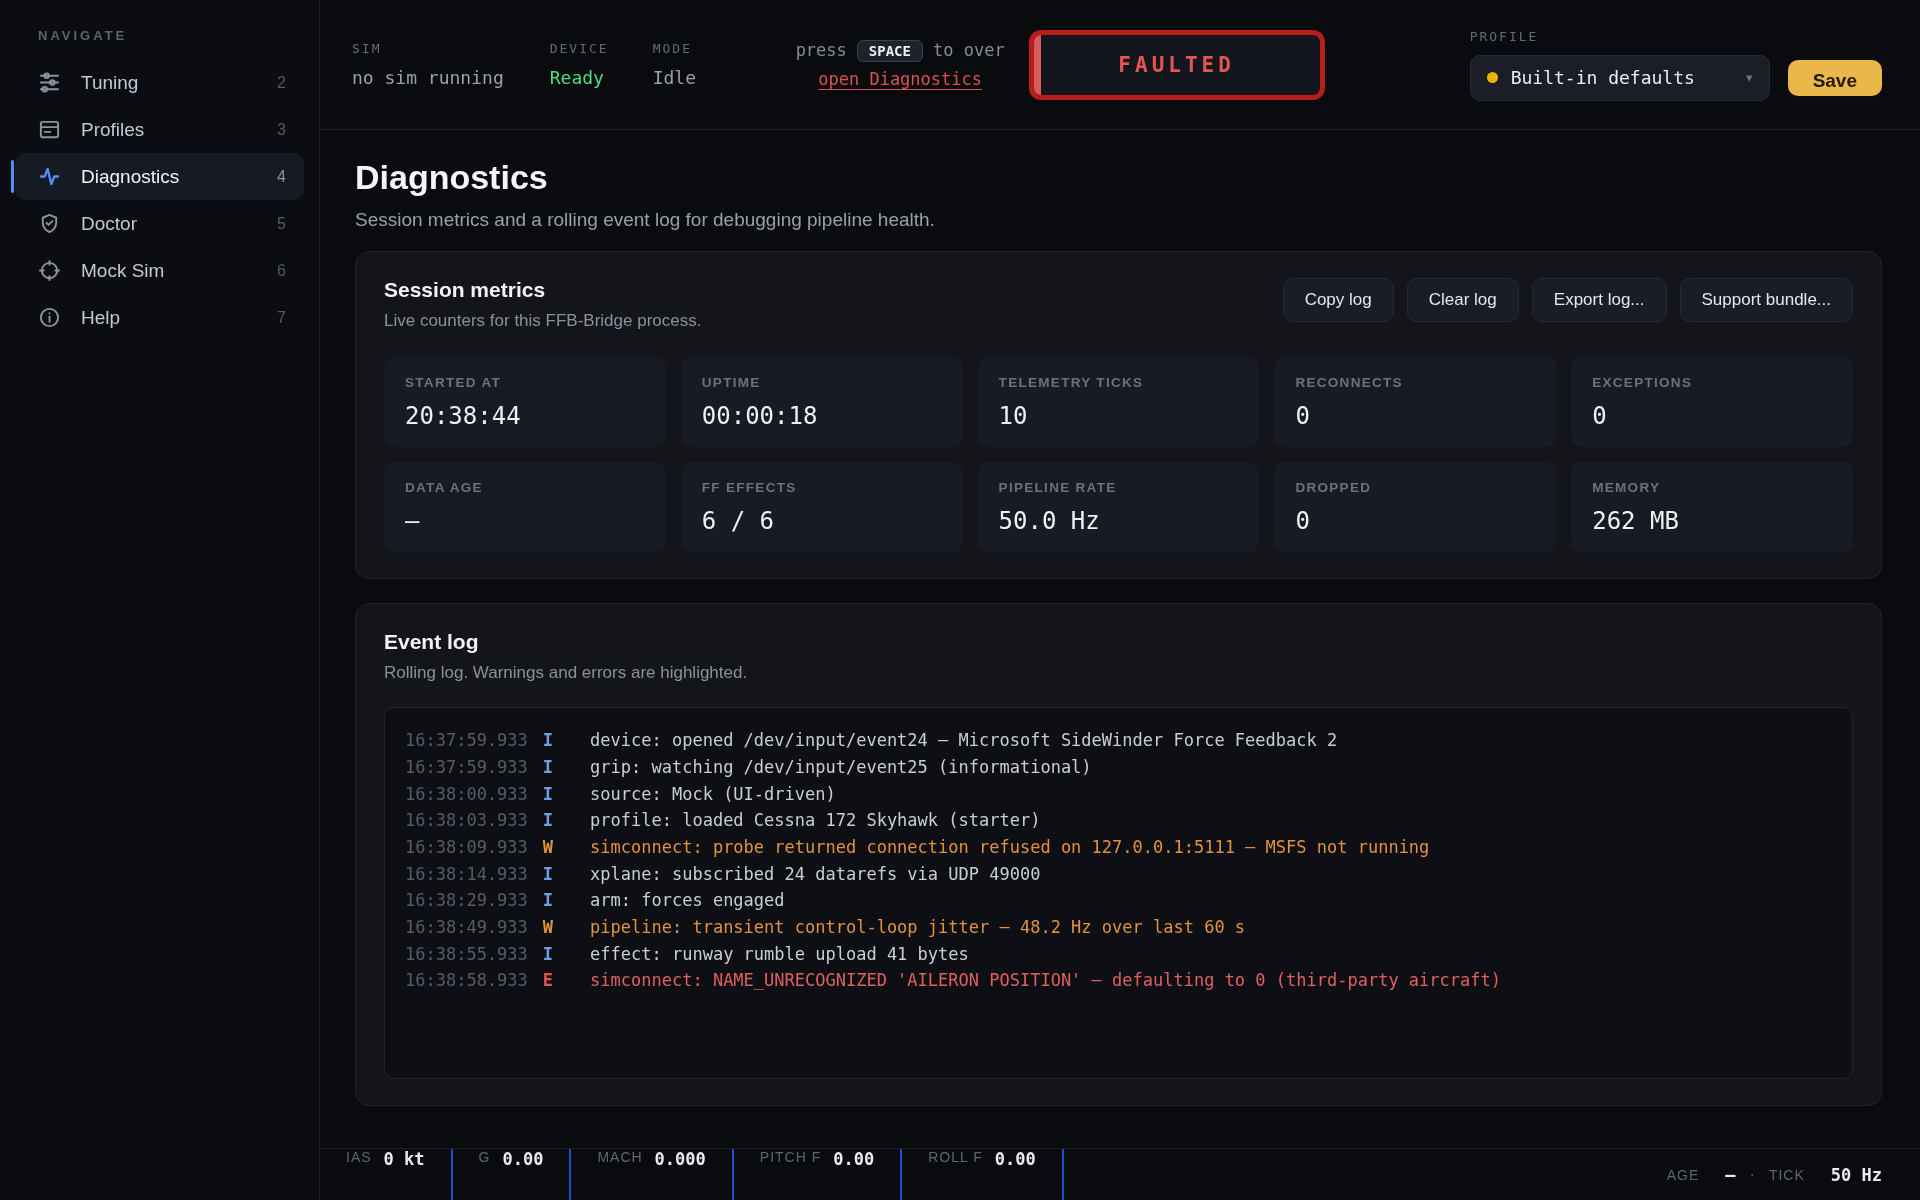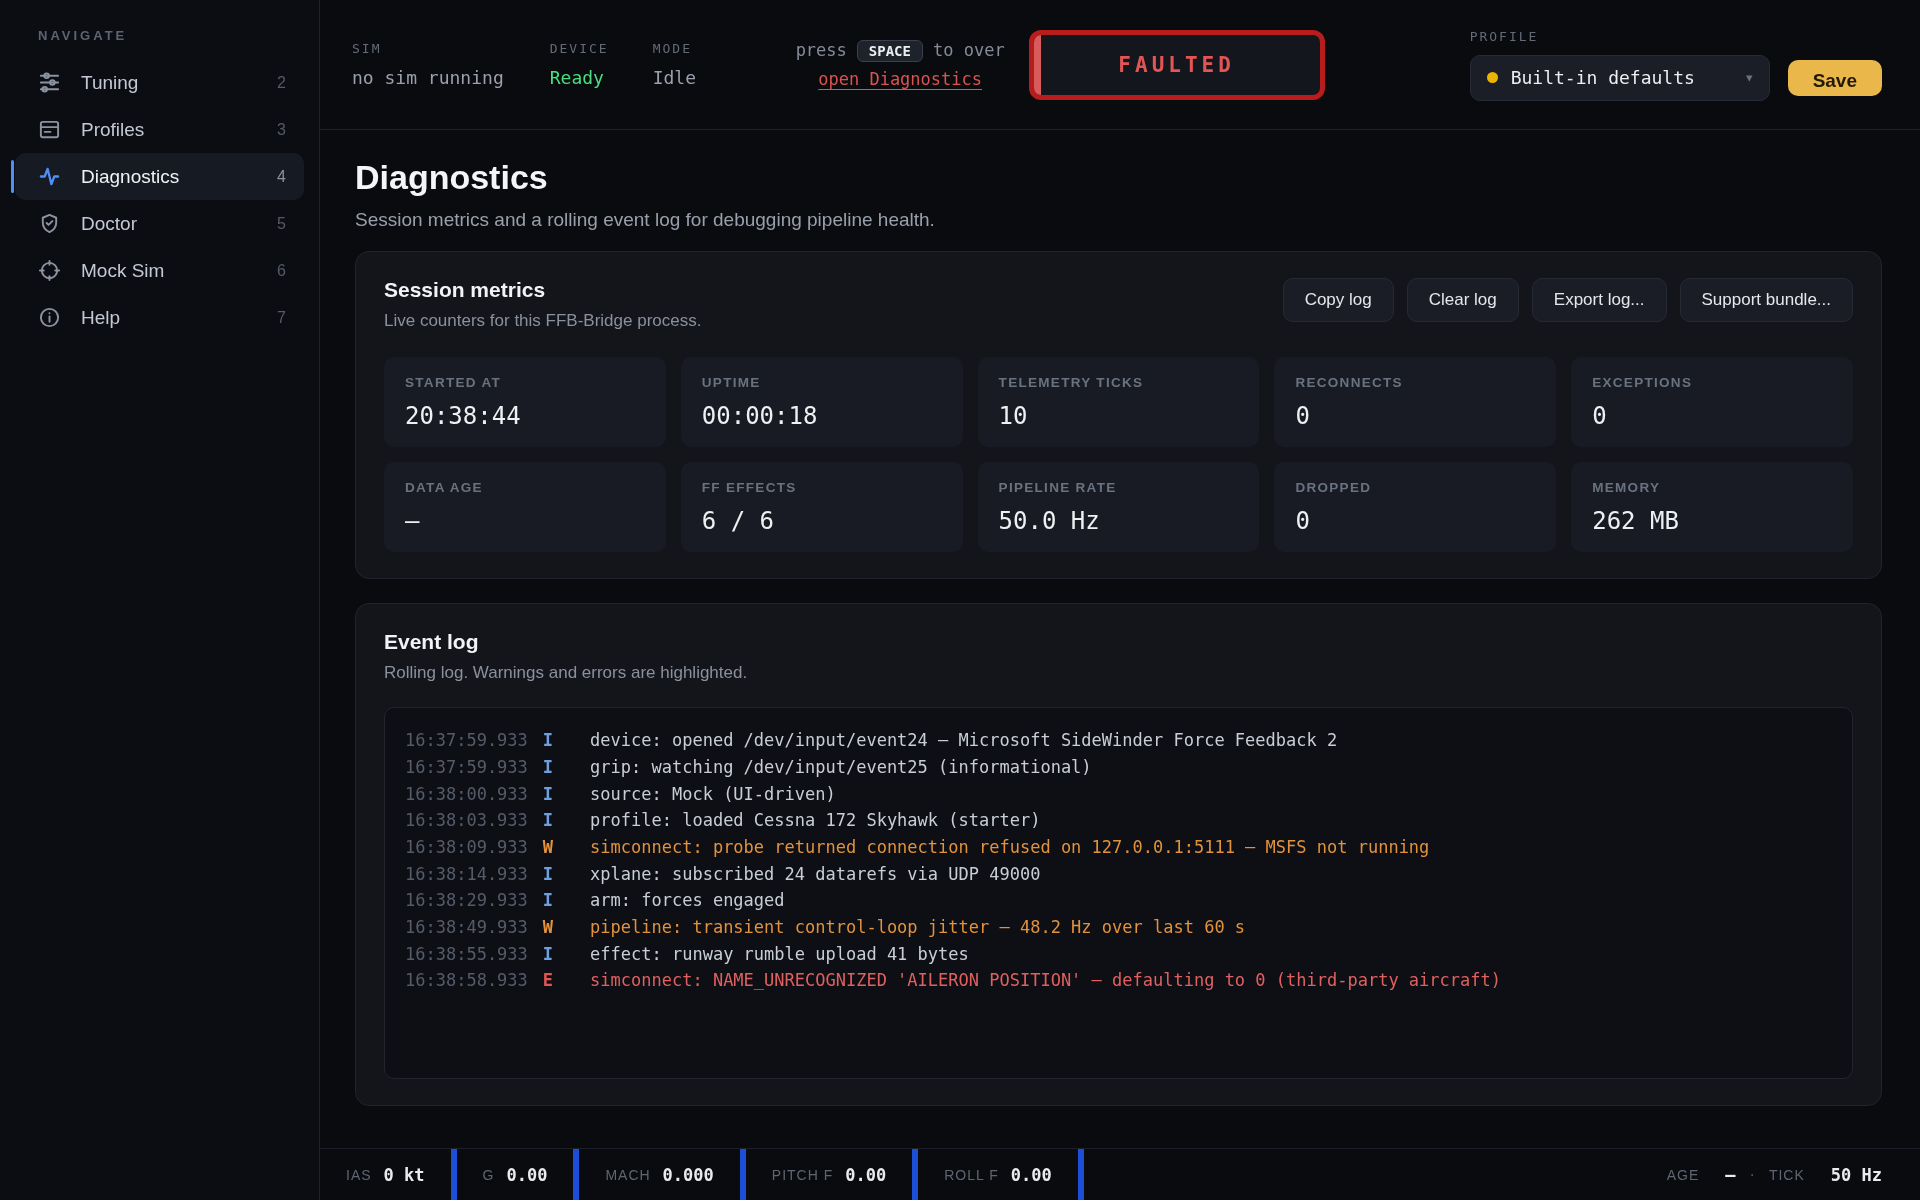--- a/index.html
+++ b/index.html
@@ -89,21 +89,21 @@
   .log-level { font-weight:700; margin:0 15px; color:#c9ced6; }
   .log-line.info .log-level { color:#6f9fdf; }
   .log-line.warn .log-level { color:#e2923c; }
   .log-line.error .log-level { color:#e25555; }
   .log-msg { color:#c9ced6;margin-left:22px; }
   .log-line.warn .log-msg { color:#e2923c; }
   .log-line.error .log-msg { color:#e06060; }
 
   
   .statusbar { height:52px; flex:0 0 52px; border-top:1px solid #1c1f28; display:flex; align-items:stretch; background:#0a0b0e; }
-  .sb-cell { display:flex; align-items:center; padding:0 26px; border-right:6px solid #1d4ed8; }
+  .sb-cell { display:flex; align-items:flex-start; padding:0 26px; border-right:2px solid #1d4ed8; }
   .sb-label { font-size:14px; letter-spacing:1px; color:#5f6673; margin-right:12px; }
   .sb-value { font-family:"DejaVu Sans Mono", monospace; font-size:17px; font-weight:700; color:#e9ebef; }
   .sb-right { margin-left:auto; display:flex; align-items:center; padding-right:38px; gap:14px; }
   .sb-sep { color:#555c69; font-size:16px; }
 </style>
 </head>
 <body>
 
 <div class="app">
 

